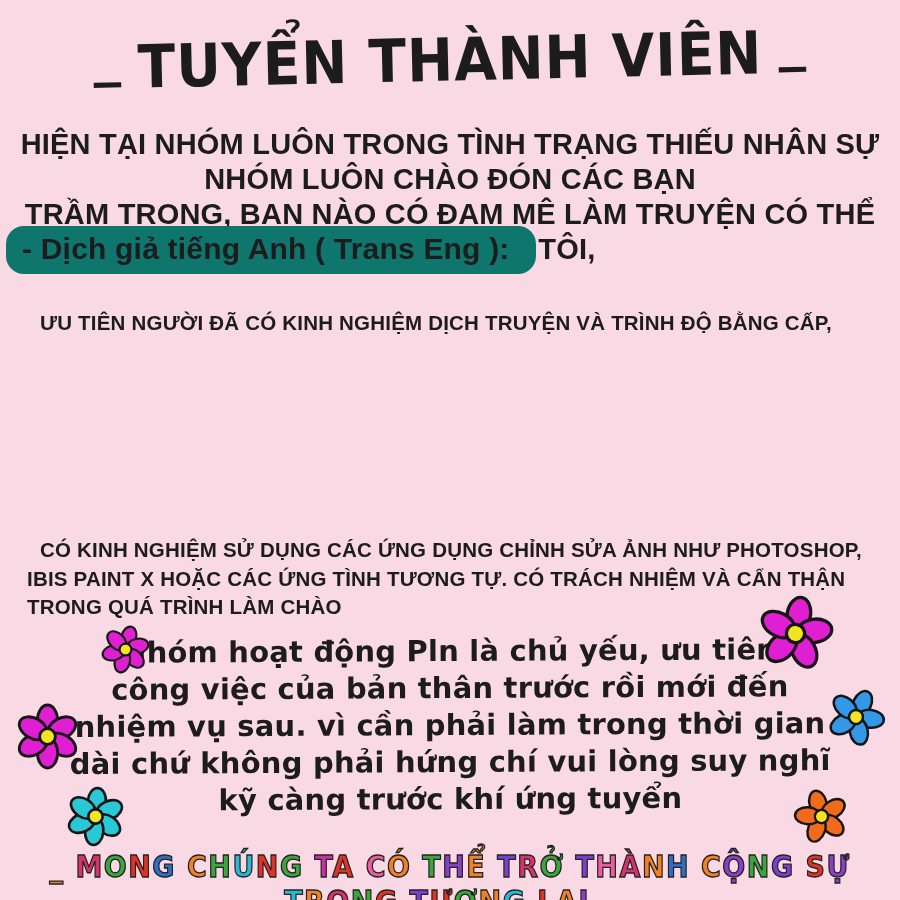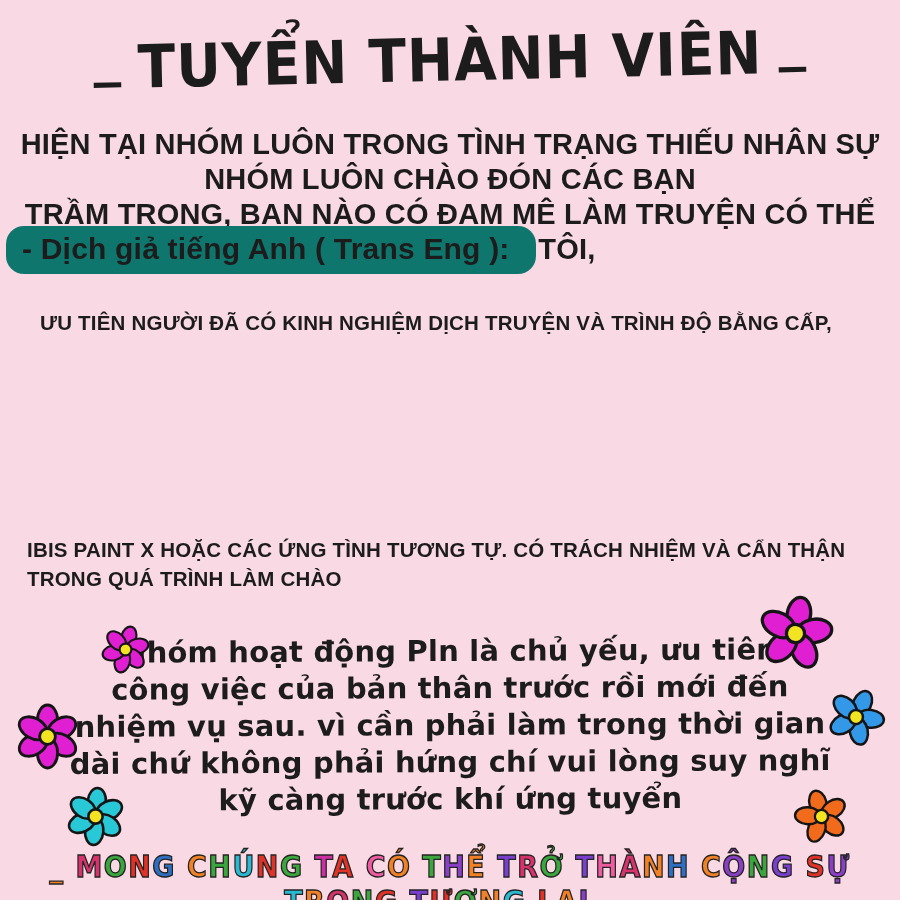--- a/index.html
+++ b/index.html
@@ -62,20 +62,21 @@
 
   <div class="hl hl-0">
     <span>- Dịch giả tiếng Anh ( Trans Eng ):</span>
   </div>
   <div class="sbody sbody-0">
     <div class="indent">ƯU TIÊN NGƯỜI ĐÃ CÓ KINH NGHIỆM DỊCH TRUYỆN VÀ TRÌNH ĐỘ BẰNG CẤP,</div>
   </div>
 
 
   <div class="sbody sbody-2">
+    <div class="indent">CÓ KINH NGHIỆM SỬ DỤNG CÁC ỨNG DỤNG CHỈNH SỬA ẢNH NHƯ PHOTOSHOP,</div>
     <div>IBIS PAINT X HOẶC CÁC ỨNG TÌNH TƯƠNG TỰ. CÓ TRÁCH NHIỆM VÀ CẨN THẬN</div>
     <div>TRONG QUÁ TRÌNH LÀM CHÀO</div>
   </div>
 
   <div class="note">
     <div>Nhóm hoạt động Pln là chủ yếu, ưu tiên</div>
     <div>công việc của bản thân trước rồi mới đến</div>
     <div>nhiệm vụ sau. vì cần phải làm trong thời gian</div>
     <div>dài chứ không phải hứng chí vui lòng suy nghĩ</div>
     <div>kỹ càng trước khí ứng tuyển</div>

